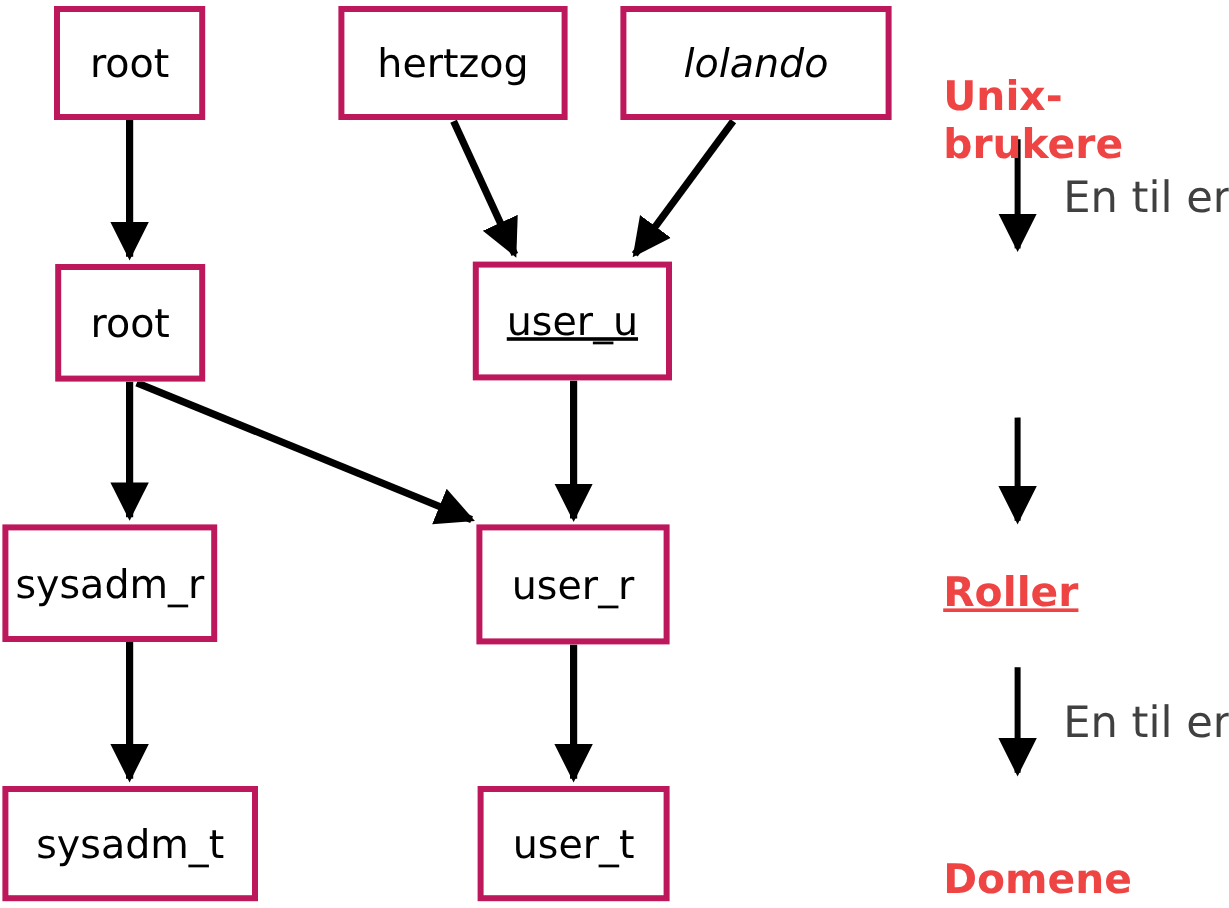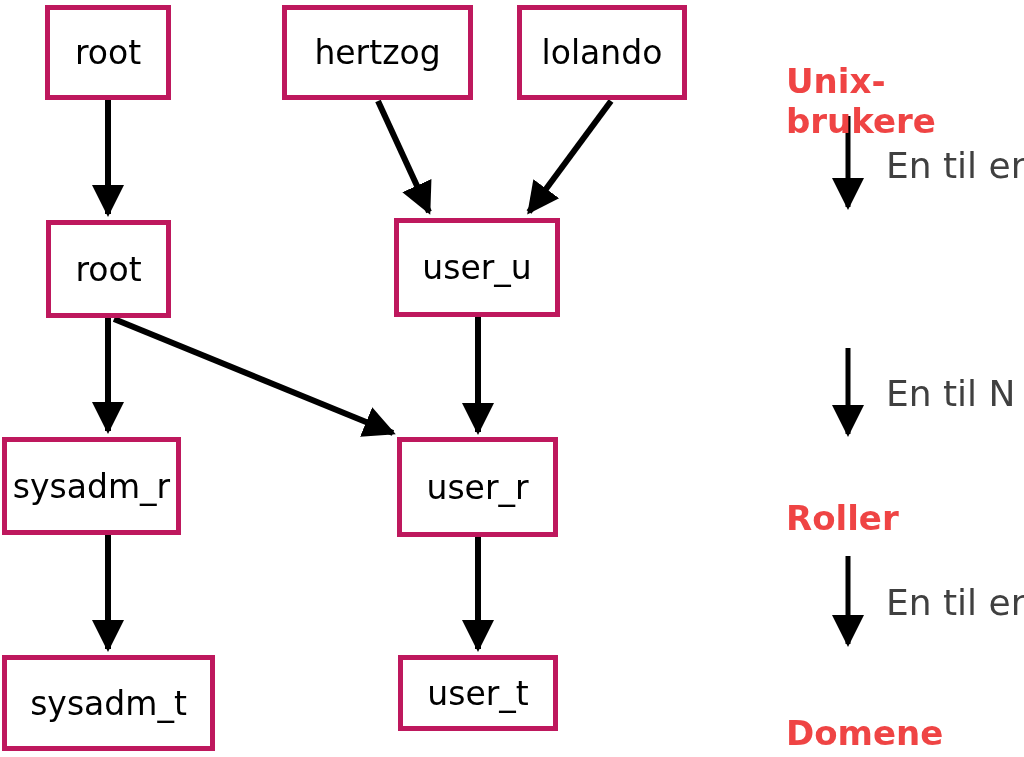--- a/index.html
+++ b/index.html
@@ -72,31 +72,30 @@
     <line x1="108" y1="535" x2="108" y2="649" stroke="#000000" stroke-width="6" marker-end="url(#ah)"></line>
     <line x1="478" y1="537" x2="478" y2="649" stroke="#000000" stroke-width="6" marker-end="url(#ah)"></line>
 
     <line x1="848" y1="116" x2="848" y2="207" stroke="#000000" stroke-width="5" marker-end="url(#ah)"></line>
     <line x1="848" y1="348" x2="848" y2="434" stroke="#000000" stroke-width="5" marker-end="url(#ah)"></line>
     <line x1="848" y1="556" x2="848" y2="644" stroke="#000000" stroke-width="5" marker-end="url(#ah)"></line>
   </svg>
 
   <div class="node" style="left:45px; top:5px; width:126px; height:95px;">root</div>
   <div class="node" style="left:282px; top:5px; width:191px; height:95px;">hertzog</div>
-  <div class="node" style="left:517px; top:5px; width:170px; height:95px;">lolando</div>
+  <div class="node" style="left:517px; top:5px; width:226px; height:95px;font-style:italic;">lolando</div>
 
   <div class="node" style="left:46px; top:220px; width:125px; height:98px;">root</div>
-  <div class="node" style="left:394px; top:218px; width:166px; height:99px;">user_u</div>
+  <div class="node" style="left:394px; top:218px; width:166px; height:99px;text-decoration:underline;">user_u</div>
 
   <div class="node" style="left:2px; top:437px; width:179px; height:98px;">sysadm_r</div>
   <div class="node" style="left:397px; top:437px; width:161px; height:100px;">user_r</div>
 
   <div class="node" style="left:2px; top:655px; width:213px; height:96px;">sysadm_t</div>
-  <div class="node" style="left:398px; top:655px; width:160px; height:76px;">user_t</div>
+  <div class="node" style="left:398px; top:655px; width:160px; height:96px;">user_t</div>
 
   <div class="legend-heading" style="left:786px; top:28px;">Unix-brukere</div>
   <div class="legend-label" style="left:886px; top:148px;">En til en</div>
-  <div class="legend-label" style="left:886px; top:376px;">En til N</div>
-  <div class="legend-heading" style="left:786px; top:465px;">Roller</div>
+  <div class="legend-heading" style="left:786px; top:441px;text-decoration:underline;">Roller</div>
   <div class="legend-label" style="left:886px; top:585px;">En til en</div>
   <div class="legend-heading" style="left:786px; top:680px;">Domene</div>
 
 </div>
 
 </body></html>

